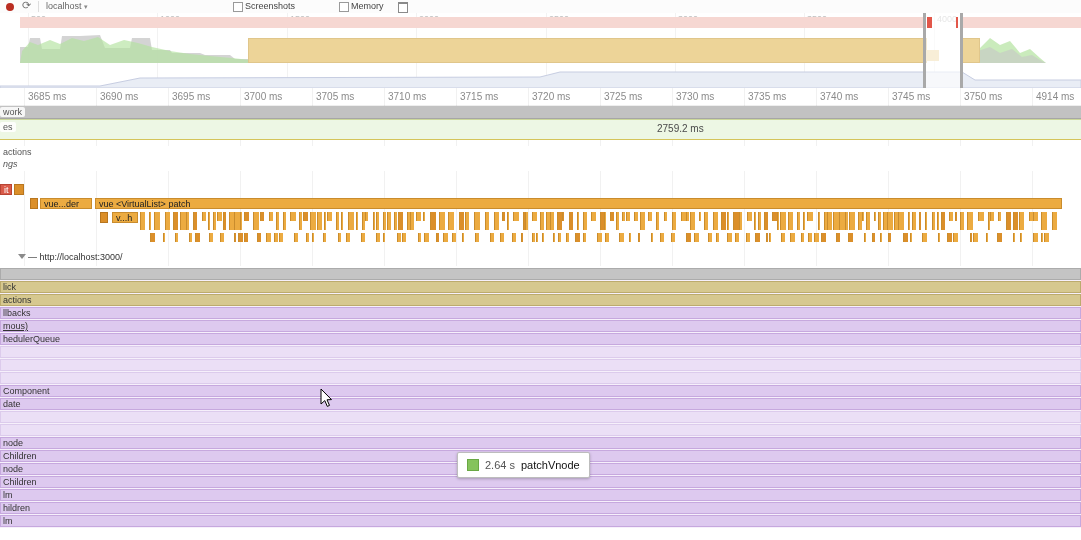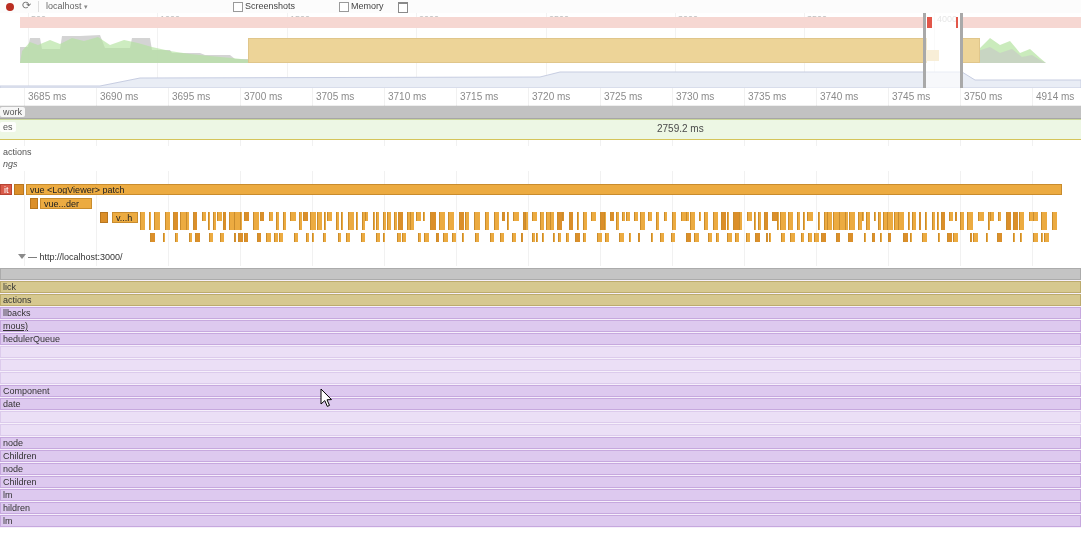--- a/index.html
+++ b/index.html
@@ -177,24 +177,24 @@
 
   <div class="abs interactions"></div>
   <div class="abs chip" style="top:147px;">actions</div>
 
   <div class="abs timings-row"></div>
   <div class="abs chip" style="top:159px;font-style:italic;">ngs</div>
 
 
   <div class="fb fb-red" style="left:0;top:184px;width:12px;">it</div>
   <div class="fb fb-dark" style="left:14px;top:184px;width:10px;"></div>
-  <div class="fb" style="left:26px;top:184px;width:1036px;">vue &lt;LogViewer&gt; patch</div>
 
   <div class="fb fb-dark" style="left:30px;top:198px;width:8px;"></div>
   <div class="fb" style="left:40px;top:198px;width:52px;">vue...der</div>
+  <div class="fb" style="left:95px;top:198px;width:967px;">vue &lt;VirtualList&gt; patch</div>
 
   <div class="fb fb-dark" style="left:100px;top:212px;width:8px;"></div>
   <div class="fb" style="left:112px;top:212px;width:26px;">v...h</div>
   <div id="dense-flames">
       <div class="seg" style="left: 140px; top: 212px; width: 4px; height: 18px;"></div>
       <div class="seg" style="left: 149px; top: 212px; width: 1px; height: 18px;"></div>
       <div class="seg" style="left: 154px; top: 212px; width: 5px; height: 18px;"></div>
       <div class="seg" style="left: 165px; top: 212px; width: 4px; height: 18px;"></div>
       <div class="seg d" style="left: 173px; top: 212px; width: 4px; height: 18px;"></div>
       <div class="seg" style="left: 180px; top: 212px; width: 5px; height: 18px;"></div>
@@ -443,20 +443,25 @@
       <div class="crow k-lavlight" style="top: 424px;"></div>
       <div class="crow k-lav" style="top: 437px;">node</div>
       <div class="crow k-lav" style="top: 450px;">Children</div>
       <div class="crow k-lav" style="top: 463px;">node</div>
       <div class="crow k-lav" style="top: 476px;">Children</div>
       <div class="crow k-lav" style="top: 489px;">lm</div>
       <div class="crow k-lav" style="top: 502px;">hildren</div>
       <div class="crow k-lav" style="top: 515px;">lm</div>
     </div>
 
+  <div class="abs tooltip">
+    <div class="tt-swatch"></div>
+    <span class="tt-dur">2.64 s</span>
+    <span class="tt-fn">patchVnode</span>
+  </div>
 
   <div class="abs cursor">
     <svg width="13" height="20" viewBox="0 0 13 20">
       <polygon points="1,1 1,16 4.8,12.6 7.3,18.4 9.5,17.4 7,11.8 11.5,11.6" fill="#ffffff" stroke="#000000" stroke-width="1"></polygon>
     </svg>
   </div>
 
 </div>
 
 </body></html>

